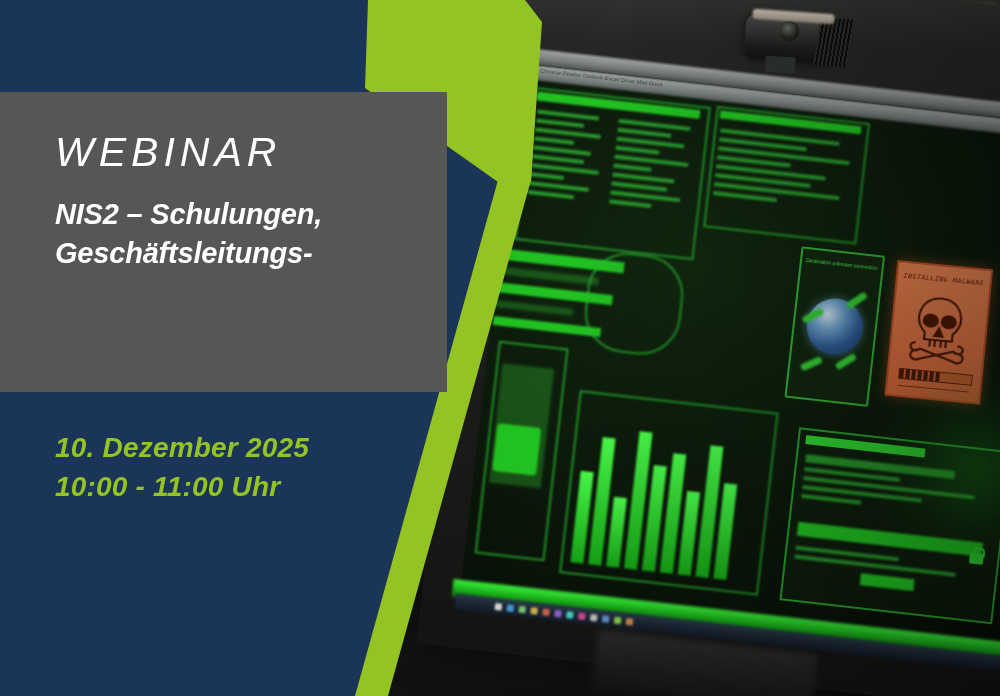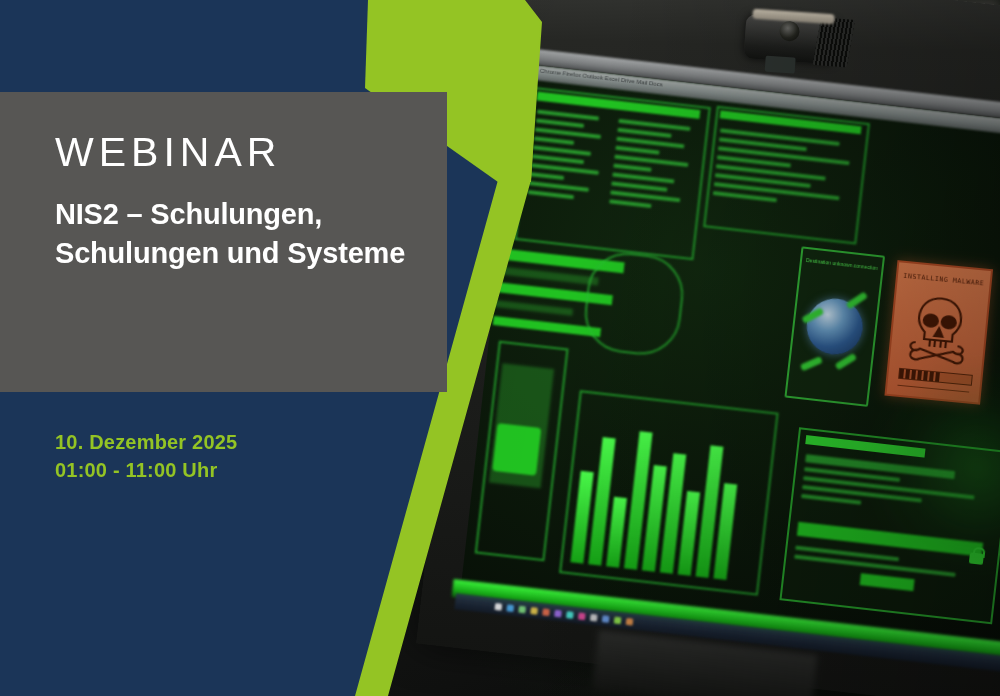--- a/index.html
+++ b/index.html
@@ -9,20 +9,21 @@
     background: #ffffff;
   }
   #banner {
     position: relative;
     width: 1000px;
     height: 696px;
     overflow: hidden;
     font-family: "Liberation Sans", "DejaVu Sans", sans-serif;
     background: #1b3558;
     user-select: none;
+    font-style: italic;
   }
 
   
   .photo {
     position: absolute;
     top: 0; left: 0;
     width: 1000px;
     height: 696px;
     overflow: hidden;
     background: #0d0f0c;
@@ -302,21 +303,21 @@
     margin: 0;
     letter-spacing: -0.2px;
   }
 
   .date-block {
     position: absolute;
     left: 55px;
     top: 428px;
   }
   .date-line, .time-line {
-    font-size: 20px;
+    font-size: 28px;
     font-weight: bold;
     color: #94c424;
     line-height: 1.4;
     letter-spacing: 0.2px;
     white-space: nowrap;
   }
 </style>
 </head>
 <body>
 
@@ -481,22 +482,22 @@
 
   <div class="green-shape"></div>
   <div class="green-top"></div>
 
   <div class="gray-panel"></div>
 
   <div class="text-block">
     <div class="eyebrow">WEBINAR</div>
     <div class="headline">
       <div>NIS2 – Schulungen,</div>
-      <div>Schulungen und Systeme</div>
+      <div>Geschäftsleitungs-</div>
     </div>
   </div>
 
   <div class="date-block">
     <div class="date-line">10. Dezember 2025</div>
-    <div class="time-line">01:00 - 11:00 Uhr</div>
+    <div class="time-line">10:00 - 11:00 Uhr</div>
   </div>
 
 </div>
 
 </body></html>

